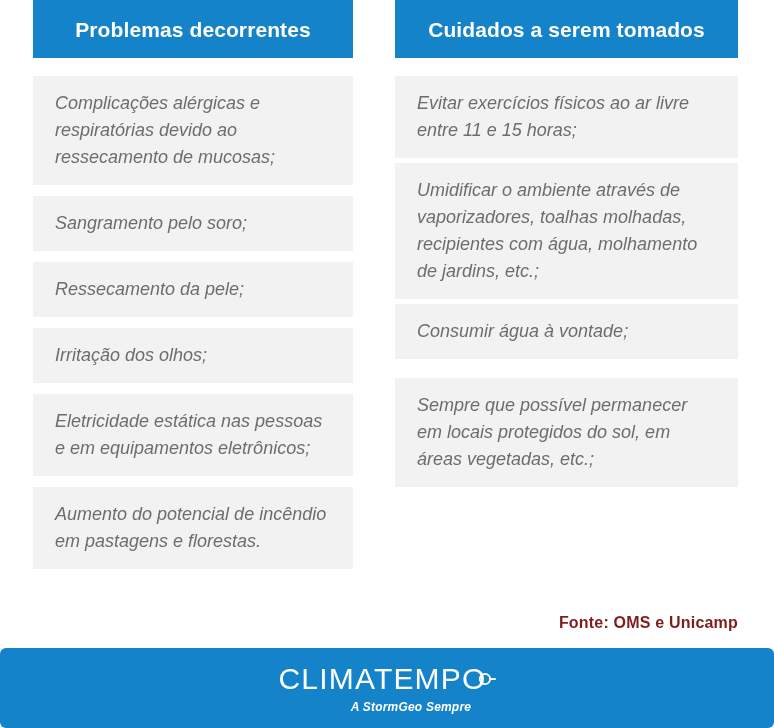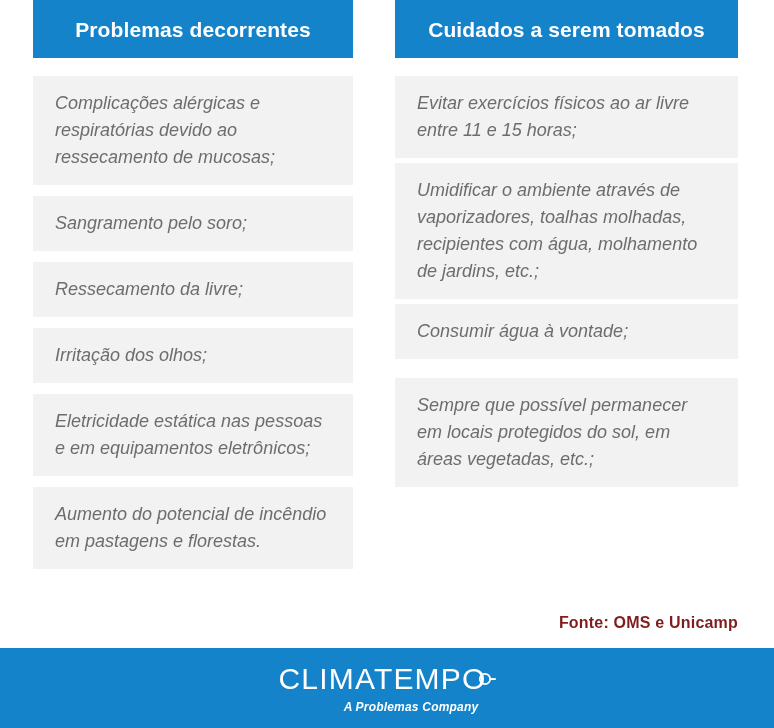--- a/index.html
+++ b/index.html
@@ -112,20 +112,21 @@
     position: absolute;
     left: 0;
     top: 648px;
     width: 774px;
     height: 80px;
     background: #1583c9;
     display: flex;
     flex-direction: column;
     align-items: center;
     justify-content: center;
+    border-radius: 6px;
   }
 
   .brand {
     display: flex;
     flex-direction: column;
     align-items: center;
     line-height: 1;
   }
 
   .brand-wordmark {
@@ -172,21 +173,21 @@
     <div class="column column-left">
       <div class="col-header">Problemas decorrentes</div>
       <div class="rows">
         <div class="row">
           <span class="row-text">Complicações alérgicas e respiratórias devido ao ressecamento de mucosas;</span>
         </div>
         <div class="row">
           <span class="row-text">Sangramento pelo soro;</span>
         </div>
         <div class="row">
-          <span class="row-text">Ressecamento da livre;</span>
+          <span class="row-text">Ressecamento da pele;</span>
         </div>
         <div class="row">
           <span class="row-text">Irritação dos olhos;</span>
         </div>
         <div class="row">
           <span class="row-text">Eletricidade estática nas pessoas e em equipamentos eletrônicos;</span>
         </div>
         <div class="row">
           <span class="row-text">Aumento do potencial de incêndio em pastagens e florestas.</span>
         </div>
@@ -219,17 +220,17 @@
     <div class="brand">
       <div class="brand-wordmark">
         <span class="brand-name">CLIMATEMPO</span>
         <span class="brand-mark">
           <svg width="18" height="18" viewBox="0 0 18 18" aria-hidden="true">
             <circle cx="7" cy="9" r="5.2" fill="none" stroke="#ffffff" stroke-width="1.8"></circle>
             <rect x="11.4" y="8.1" width="6.4" height="1.9" fill="#ffffff"></rect>
           </svg>
         </span>
       </div>
-      <div class="brand-tagline">A Problemas Company</div>
+      <div class="brand-tagline">A StormGeo Sempre</div>
     </div>
   </div>
 
 </div>
 
 </body></html>

